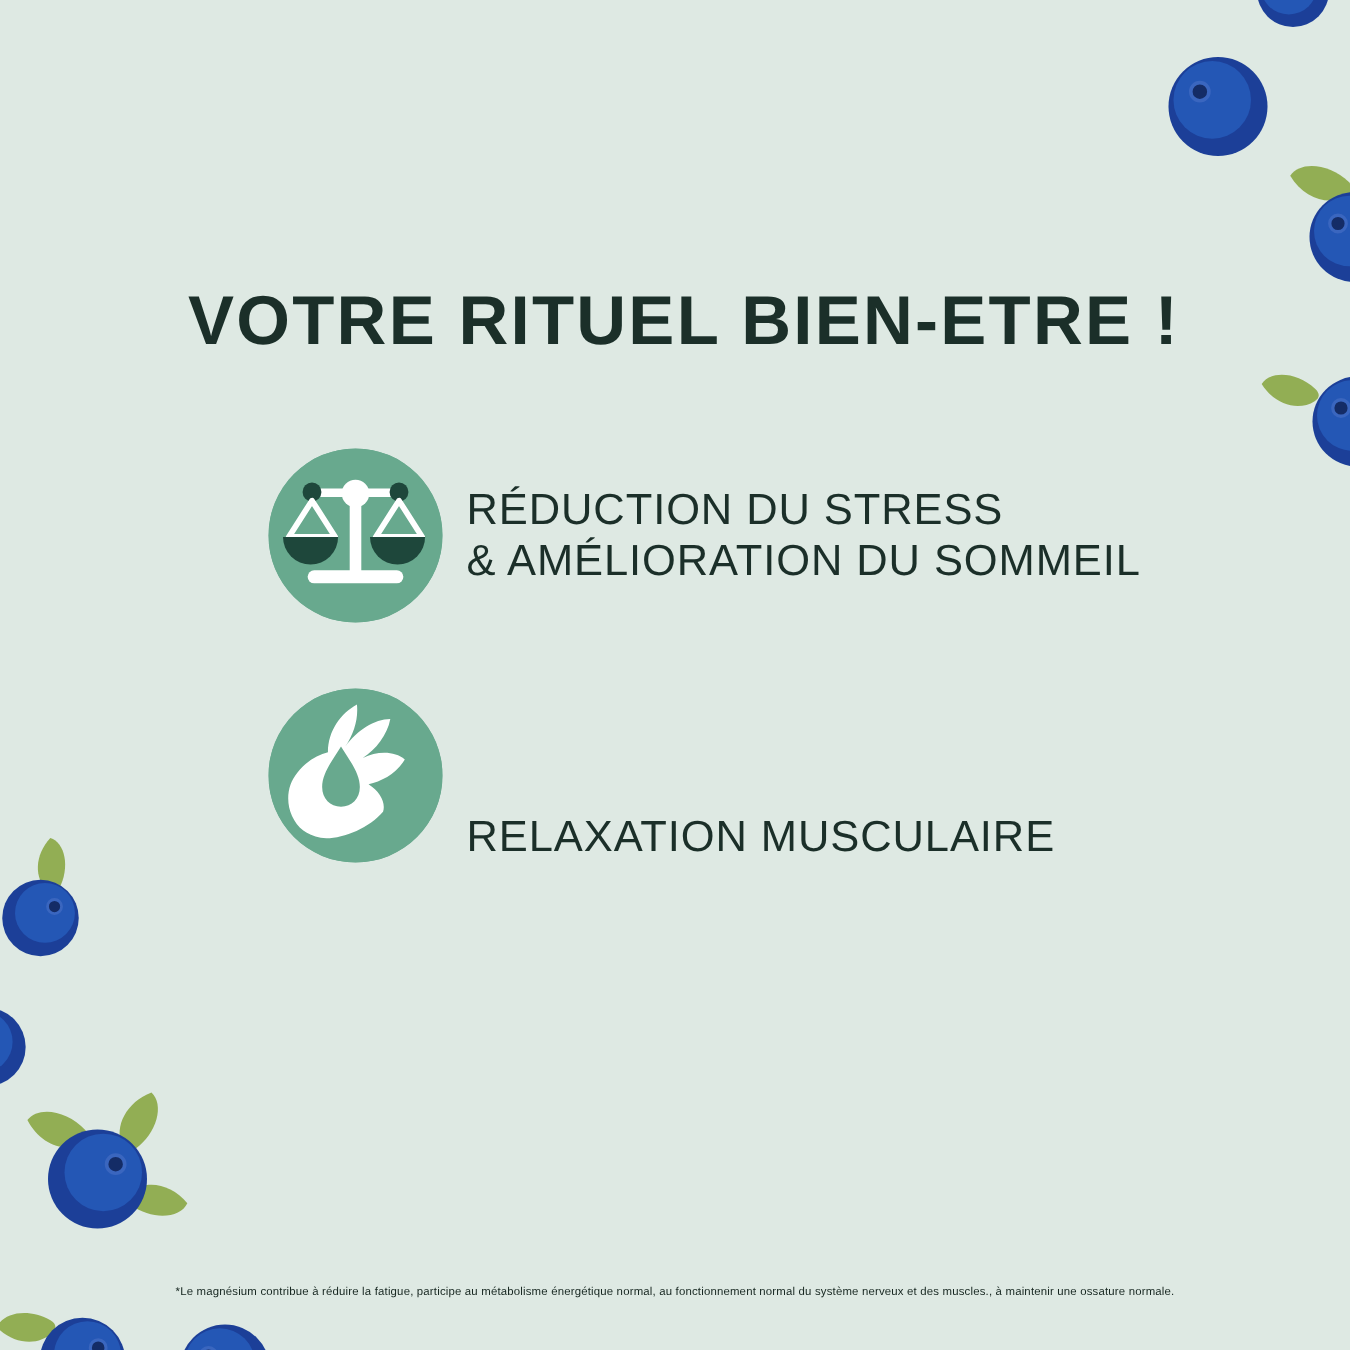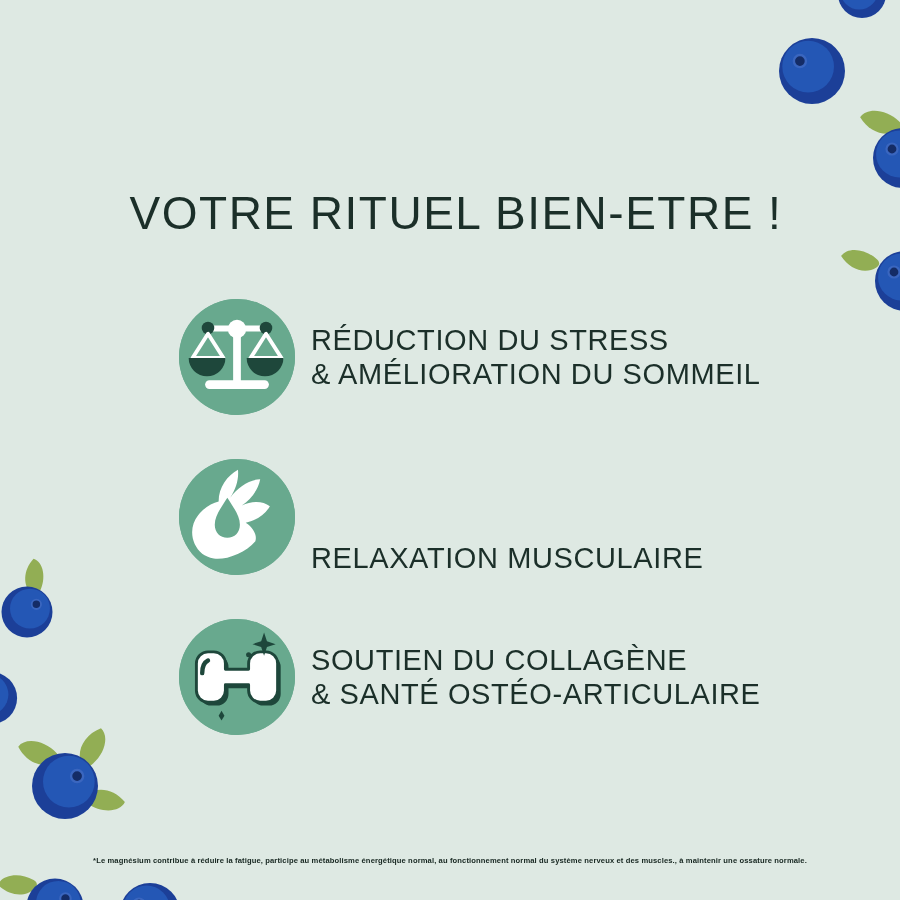--- a/index.html
+++ b/index.html
@@ -26,21 +26,21 @@
     width:900px;height:900px;
     pointer-events:none;
   }
   .title{
     position:absolute;
     top:188px;left:12px;right:0;
     margin:0;
     text-align:center;
     font-size:46px;
     line-height:50px;
-    font-weight:400;
+    font-weight:700;
     letter-spacing:1.5px;
     color:var(--text);
   }
   .benefit-row{
     position:absolute;
     left:179px;
     display:flex;
     align-items:center;
   }
   .row-1{top:299px;}
@@ -60,21 +60,21 @@
     font-weight:normal;
     letter-spacing:0.6px;
     color:var(--text);
     white-space:nowrap;
   }
   .footnote{
     position:absolute;
     top:856px;left:0;right:0;
     text-align:center;
     font-size:7.6px;
-    font-weight:bold;
+    font-weight:normal;
     letter-spacing:0.12px;
     color:#15251f;
   }
 </style>
 </head>
 <body>
 
 <div class="canvas">
 
   <svg class="berries" viewBox="0 0 900 900" aria-hidden="true">
@@ -143,35 +143,16 @@
                  C31,102 27,100 24,98 Z" fill="#ffffff"></path>
         <path d="M50,40 C57,51 63,59 63,68 C63,76 57.5,81.5 50,81.5
                  C42.5,81.5 37,76 37,68 C37,59 43,51 50,40 Z" fill="#68a98e"></path>
       </svg>
     </div>
     <div class="benefit-text">
       <div>RELAXATION MUSCULAIRE</div>
     </div>
   </div>
 
-  <div class="benefit-row row-3">
-    <div class="icon-circle">
-      <svg viewBox="0 0 120 120">
-        <circle cx="60" cy="60" r="60" fill="#68a98e"></circle>
-        <g>
-          <path transform="translate(3.2,3.6)" d="M30,34 h6 a12,12 0 0 1 12,12 v6 h24 v-6 a12,12 0 0 1 12,-12 h6 a12,12 0 0 1 12,12 v28 a12,12 0 0 1 -12,12 h-6 a12,12 0 0 1 -12,-12 v-6 h-24 v6 a12,12 0 0 1 -12,12 h-6 a12,12 0 0 1 -12,-12 v-28 a12,12 0 0 1 12,-12 z" fill="#1e473b"></path>
-          <path d="M30,34 h6 a12,12 0 0 1 12,12 v6 h24 v-6 a12,12 0 0 1 12,-12 h6 a12,12 0 0 1 12,12 v28 a12,12 0 0 1 -12,12 h-6 a12,12 0 0 1 -12,-12 v-6 h-24 v6 a12,12 0 0 1 -12,12 h-6 a12,12 0 0 1 -12,-12 v-28 a12,12 0 0 1 12,-12 z" fill="#ffffff" stroke="#1e473b" stroke-width="3" stroke-linejoin="round"></path>
-          <path d="M30,43 q-6,3 -6,13" fill="none" stroke="#1e473b" stroke-width="4.5" stroke-linecap="round"></path>
-          <path d="M88,14 L91,23 L100,26 L91,29 L88,38 L85,29 L76,26 L85,23 Z" fill="#1e473b"></path>
-          <circle cx="72" cy="37" r="2.6" fill="#1e473b"></circle>
-          <path d="M44,95 l3,5 -3,5 -3,-5 z" fill="#1e473b"></path>
-        </g>
-      </svg>
-    </div>
-    <div class="benefit-text">
-      <div>SOUTIEN DU COLLAGÈNE</div>
-      <div>&amp; SANTÉ OSTÉO-ARTICULAIRE</div>
-    </div>
-  </div>
 
   <div class="footnote">*Le magnésium contribue à réduire la fatigue, participe au métabolisme énergétique normal, au fonctionnement normal du système nerveux et des muscles., à maintenir une ossature normale.</div>
 
 </div>
 
 </body></html>

